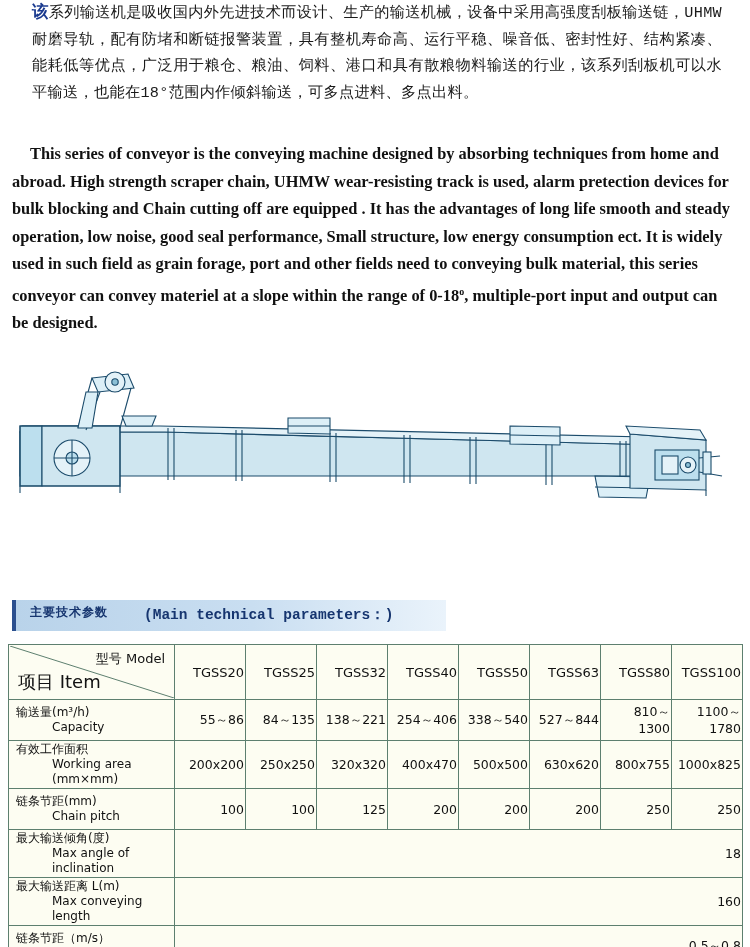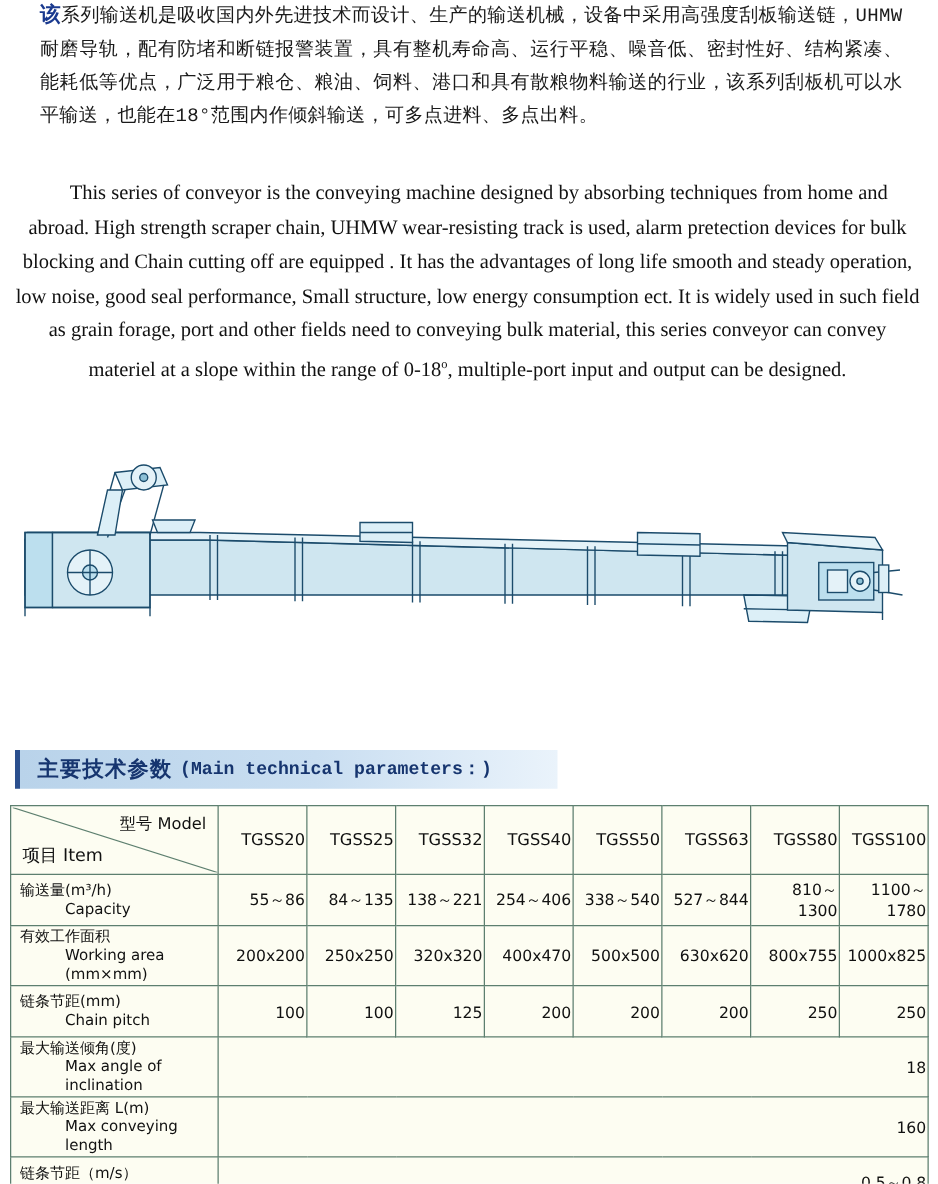--- a/index.html
+++ b/index.html
@@ -43,22 +43,23 @@
   
   .en-para {
     position: absolute;
     left: 12px;
     top: 140px;
     width: 724px;
     font-family: "Liberation Serif", serif;
     font-size: 16.4px;
     line-height: 27.5px;
     color: #111111;
-    text-align: center;
+    text-align: left;
     text-indent: 18px;
+    font-weight: bold;
   }
   sup.deg {
     font-size: 10px;
     vertical-align: super;
   }
 
   
   .illus {
     position: absolute;
     left: 0px;
@@ -75,21 +76,21 @@
     width: 430px;
     height: 31px;
     background: linear-gradient(to right, #b9d3ea 0%, #c9def1 55%, #eaf3fb 100%);
     border-left: 4px solid #2b4f8e;
   }
   .section-bar .title-cn {
     position: absolute;
     left: 14px;
     top: 4px;
     font-family: Liberation Serif, serif;
-    font-size: 17px;
+    font-size: 12px;
     font-weight: bold;
     color: #16356f;
     letter-spacing: 1px;
   }
   .section-bar .title-en {
     position: absolute;
     left: 128px;
     top: 5px;
     font-family: Liberation Mono, monospace;
     font-size: 14.5px;
@@ -148,21 +149,21 @@
     position: absolute;
     right: 8px;
     top: 4px;
     font-size: 13px;
     white-space: nowrap;
   }
   .head-cell .item {
     position: absolute;
     left: 8px;
     bottom: 4px;
-    font-size: 14px;
+    font-size: 18px;
     white-space: nowrap;
   }
   .param-table td.model-head {
     font-size: 13.5px;
     font-family: "DejaVu Sans", sans-serif;
   }
 </style>
 </head>
 <body>
 

